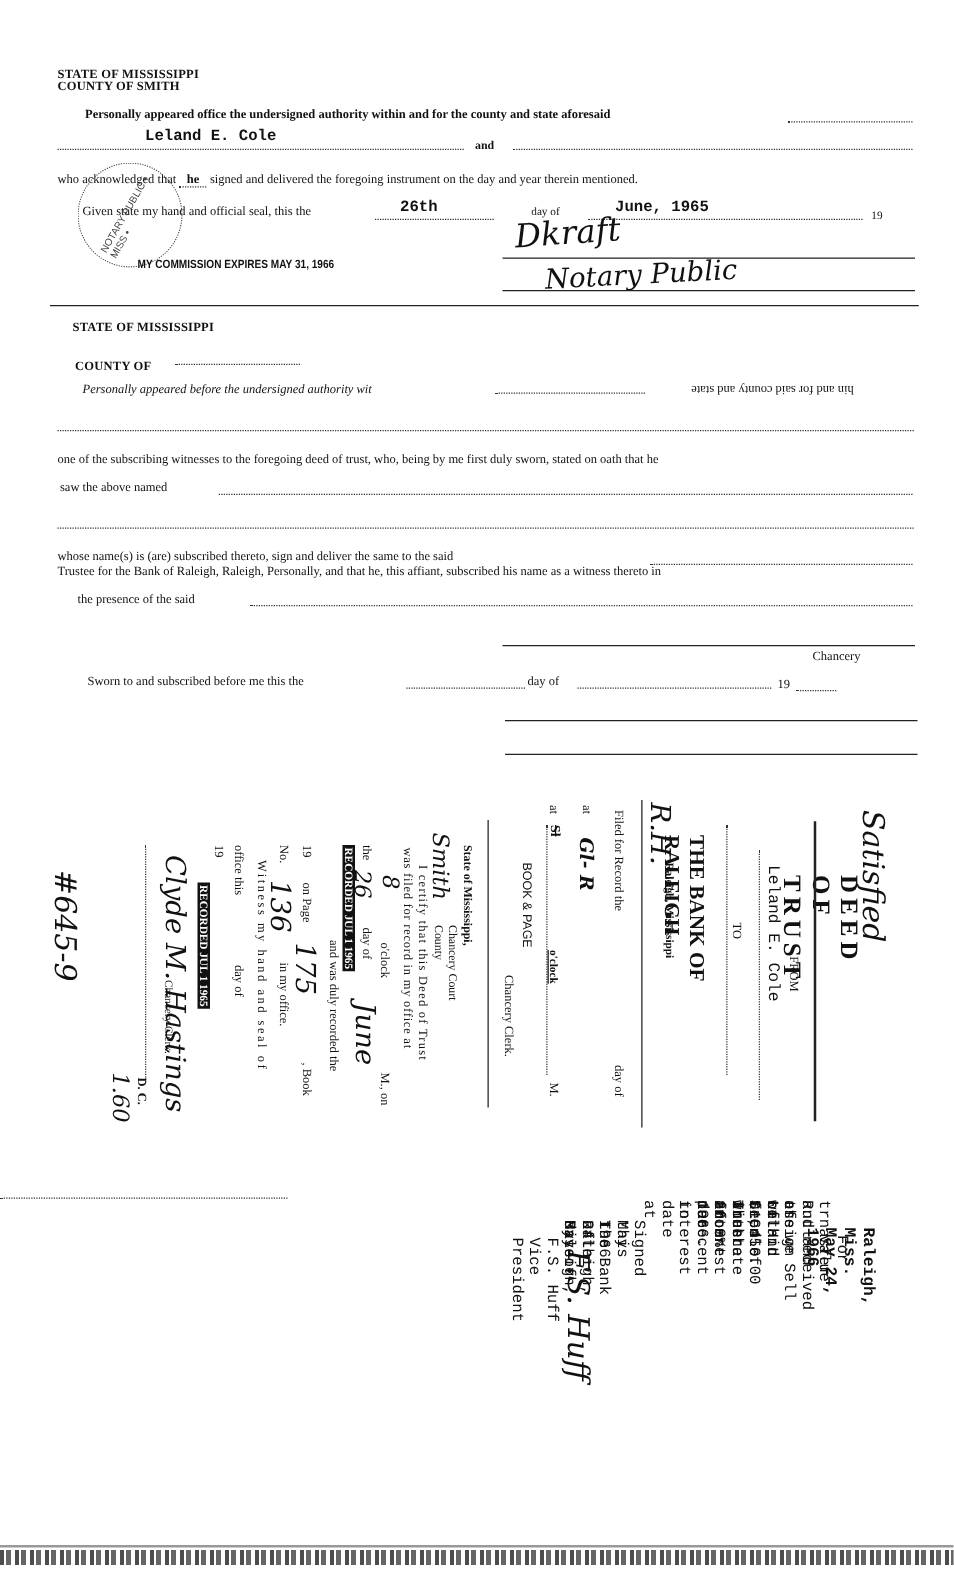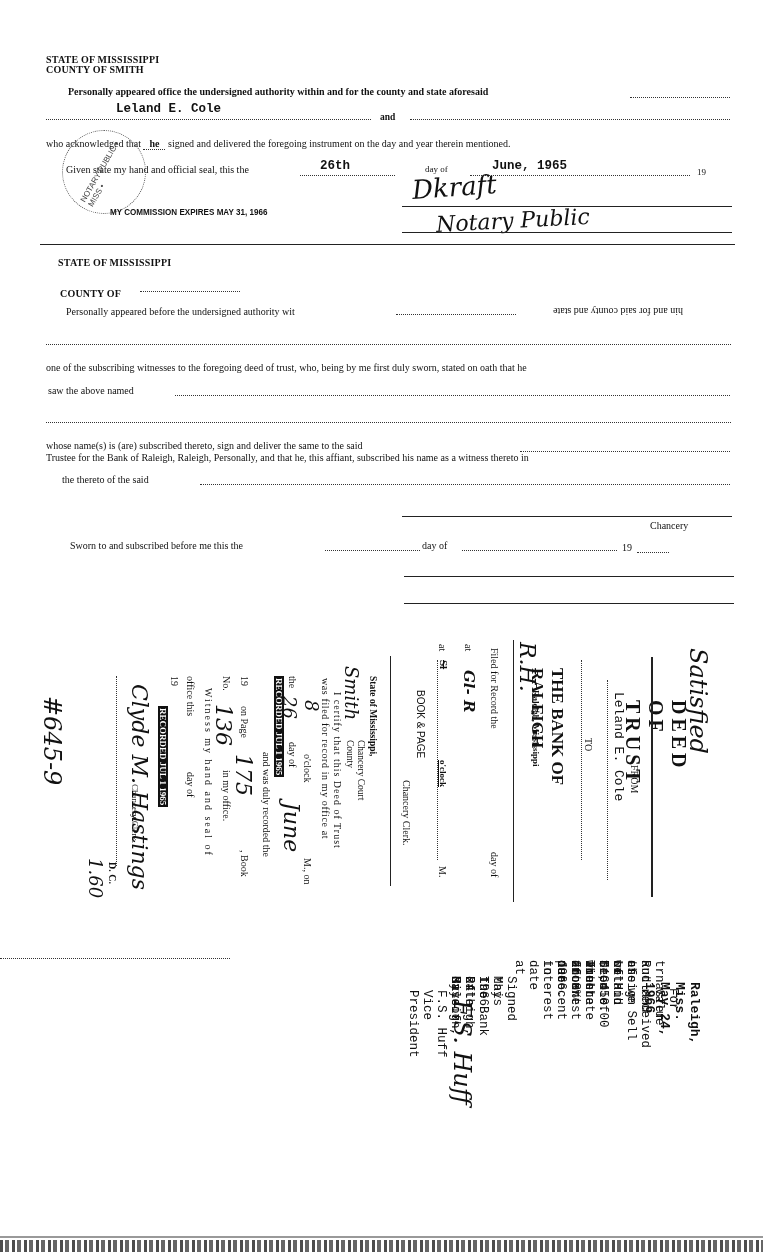--- a/index.html
+++ b/index.html
@@ -58,35 +58,35 @@
 <div class="abs sig" style="left:436px;top:208px;font-size:22px;transform:rotate(-3deg);">Notary Public</div>
 <div class="abs solid" style="left:402px;top:206px;width:330px;"></div>
 <div class="abs solid" style="left:402px;top:232px;width:330px;"></div>
 
 <div class="abs solid" style="left:40px;top:244px;width:695px;"></div>
 
 <div class="abs hdr" style="left:58px;top:257px;">STATE OF MISSISSIPPI</div>
 <div class="abs hdr" style="left:60px;top:288px;">COUNTY OF</div>
 <div class="abs dot" style="left:140px;top:291px;width:100px;"></div>
 
-<div class="abs txt" style="left:66px;top:306px;font-size:10px;">Personally appeared before the undersigned authority wit</div>
+<div class="abs txt" style="left:66px;top:306px;font-size:10px;font-style:italic;">Personally appeared before the undersigned authority wit</div>
 <div class="abs dot" style="left:396px;top:314px;width:120px;"></div>
 <div class="abs txt" style="left:553px;top:306px;font-size:10px;transform:rotate(180deg);">hin and for said county and state</div>
 <div class="abs dot" style="left:46px;top:344px;width:685px;"></div>
 
 <div class="abs txt" style="left:46px;top:362px;font-size:10px;">one of the subscribing witnesses to the foregoing deed of trust, who, being by  me first duly sworn, stated on oath that he</div>
 <div class="abs txt" style="left:48px;top:385px;font-size:10px;">saw the above named</div>
 <div class="abs dot" style="left:175px;top:395px;width:555px;"></div>
 <div class="abs dot" style="left:46px;top:422px;width:685px;"></div>
 
 <div class="abs txt" style="left:46px;top:440px;font-size:10px;">whose name(s) is (are) subscribed thereto, sign and deliver the same to the said</div>
 <div class="abs dot" style="left:520px;top:451px;width:210px;"></div>
 <div class="abs txt" style="left:46px;top:452px;font-size:10px;">Trustee for the Bank of Raleigh, Raleigh, Personally, and that he, this affiant, subscribed his name as a witness thereto in</div>
 
-<div class="abs txt" style="left:62px;top:474px;font-size:10px;">the thereto of the said</div>
+<div class="abs txt" style="left:62px;top:474px;font-size:10px;">the presence of the said</div>
 <div class="abs dot" style="left:200px;top:484px;width:530px;"></div>
 
 <div class="abs solid" style="left:402px;top:516px;width:330px;"></div>
 <div class="abs txt" style="left:650px;top:520px;font-size:10px;">Chancery</div>
 
 <div class="abs txt" style="left:70px;top:540px;font-size:10px;">Sworn to and subscribed before me this the</div>
 <div class="abs dot" style="left:325px;top:550px;width:95px;"></div>
 <div class="abs txt" style="left:422px;top:540px;font-size:10px;">day of</div>
 <div class="abs dot" style="left:462px;top:550px;width:155px;"></div>
 <div class="abs txt" style="left:622px;top:542px;font-size:10px;">19</div>

